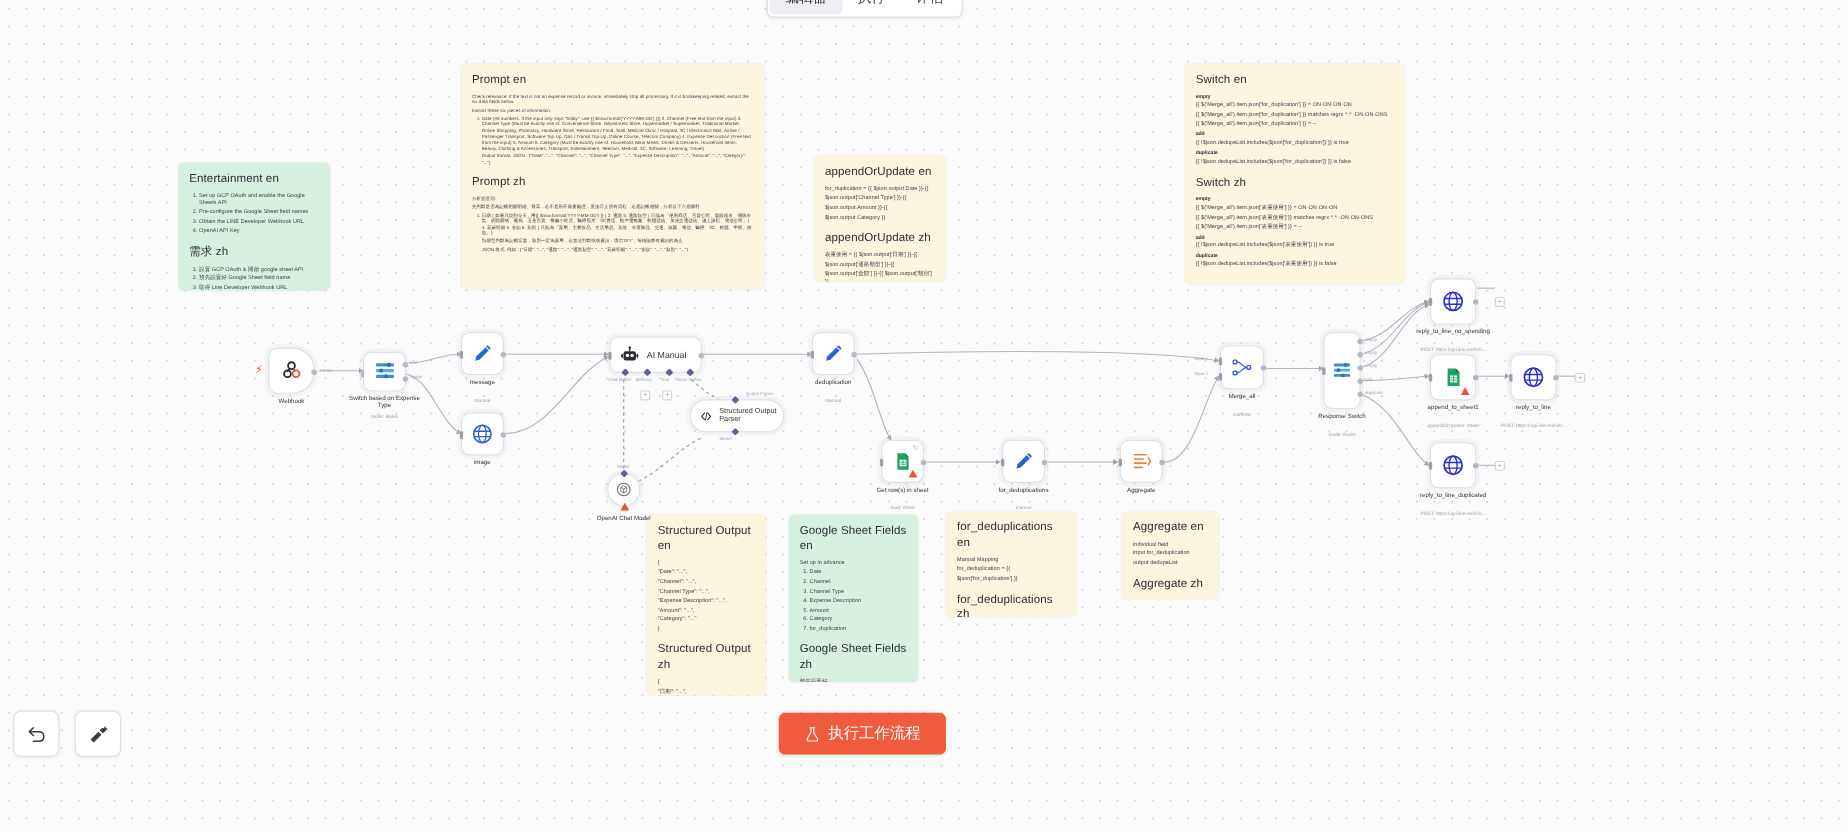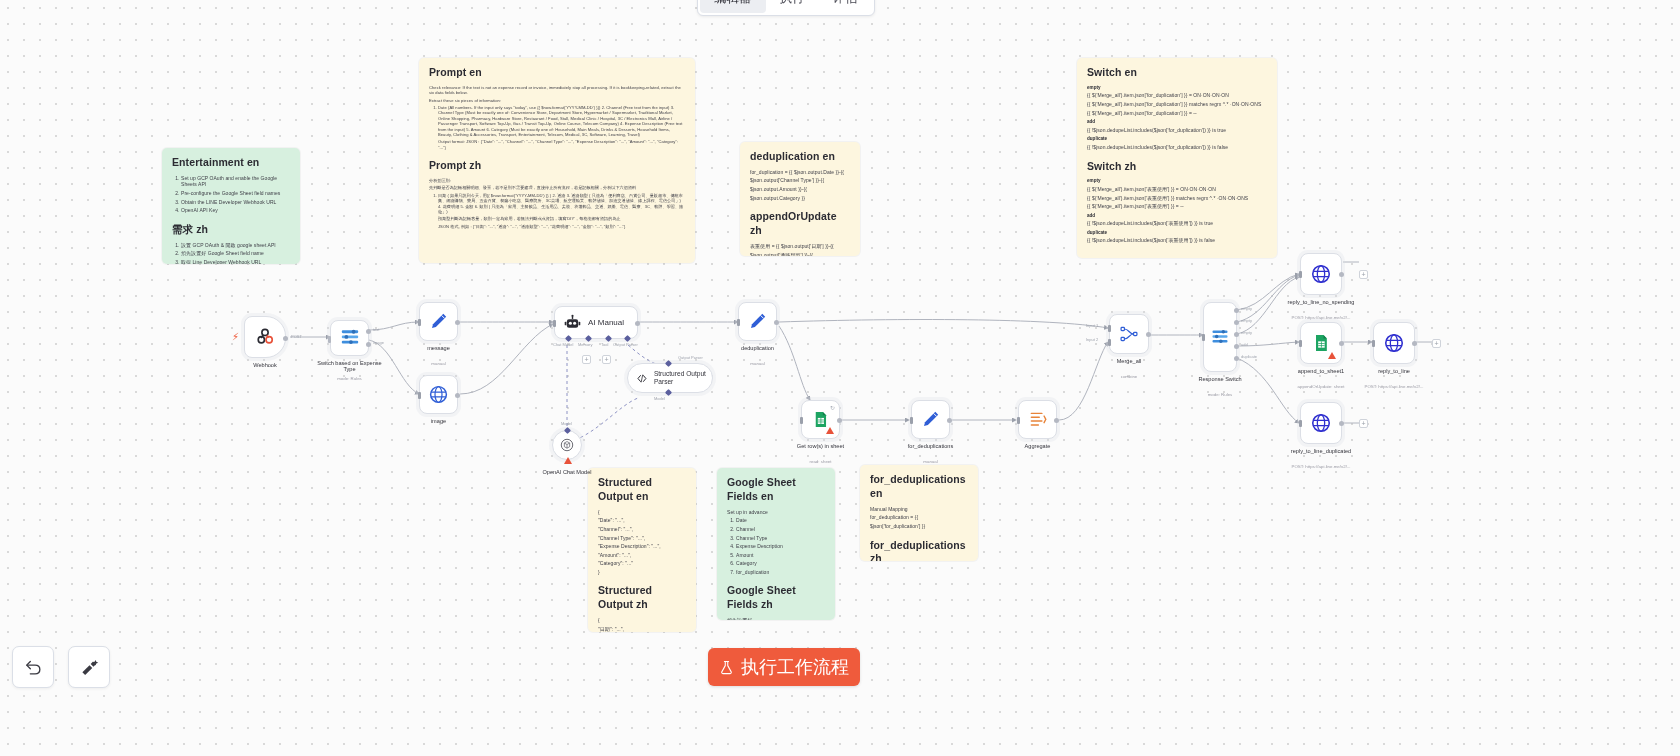--- a/index.html
+++ b/index.html
@@ -46,21 +46,21 @@
     padding: 8px 10px 10px;
     overflow: hidden;
     line-height: 1.32;
     box-shadow: 0 0 0 1px rgba(0,0,0,.035);
   }
   .note.yellow { background: #fdf6df; }
   .note.green  { background: #d7f0df; }
   .note h3 {
     margin: 0 0 5px 0;
     font-size: 10.5px;
-    font-weight: 700;
+    font-weight: 400;
     color: #2c2c33;
     letter-spacing: .1px;
   }
   .note h3.sub { margin-top: 9px; }
   .note p, .note li {
     margin: 0 0 2px 0;
     font-size: 4.1px;
     color: #3d3d46;
     letter-spacing: .05px;
   }
@@ -151,21 +151,21 @@
     display: flex; align-items: center; justify-content: center;
     box-shadow: 0 1px 3px rgba(0,0,0,.06);
   }
   .execbtn {
     position: absolute; left: 708px; top: 648px;
     width: 152px; height: 38px;
     background: #ef5b3c;
     border-radius: 6px;
     display: flex; align-items: center; justify-content: center;
     gap: 7px;
-    color: #fff; font-size: 18px;
+    color: #fff; font-size: 14px;
     box-shadow: 0 1px 3px rgba(0,0,0,.12);
   }
   svg.wires { position: absolute; inset: 0; width: 1680px; height: 756px; pointer-events: none; }
   .ic { display: block; }
 </style>
 </head>
 <body>
 
 <div id="canvas">
 
@@ -258,21 +258,21 @@
     <p>分析並區別:</p>
     <p>先判斷是否為記帳相關明細、發票，若不是則不需要處理，直接停止所有流程，若是記帳相關，分析以下六個資料</p>
     <ol>
       <li>日期 ( 如果只說到今天 , 用{{ $now.format('YYYY-MM-DD') }} ) 2. 通路 3. 通路類型 ( 只能為「便利商店、百貨公司、量販超市、傳統市集、網路購物、藥局、五金百貨、餐廳小吃店、醫療院所、3C賣場、航空運輸業、軟體儲值、加油交通儲值、線上課程、電信公司」) 4. 花費明細 5. 金額 6. 類別 ( 只能為「家用、主餐飲品、生活用品、美妝、衣著飾品、交通、娛樂、電信、醫療、3C、軟體、學習、旅遊」)</li>
     </ol>
     <p style="padding-left:9px">預期型判斷為記帳客量，類別一定為家用，若無法判斷或或資訊，填寫'DIY'，每格能都有資訊的為止</p>
     <p style="padding-left:9px">JSON 格式, 例如 : {"日期": "...", "通路": "...", "通路類型": "...", "花費明細": "...", "金額": "...", "類別": "..."}</p>
   </div>
 
   <div class="note yellow" style="left:740px; top:142px; width:120px; height:114px;">
-    <h3>deduplication en</h3>
+    <h3>appendOrUpdate en</h3>
     <p class="m5">for_duplication = {{ $json.output.Date }}-{{</p>
     <p class="m5">$json.output['Channel Type'] }}-{{</p>
     <p class="m5">$json.output.Amount }}-{{</p>
     <p class="m5">$json.output.Category }}</p>
     <h3 class="sub">appendOrUpdate zh</h3>
     <p class="m5">表重使用 = {{ $json.output['日期'] }}-{{</p>
     <p class="m5">$json.output['通路類型'] }}-{{</p>
     <p class="m5">$json.output['金額'] }}-{{ $json.output['類別'] }}</p>
   </div>
 
@@ -332,20 +332,28 @@
       <li>Expense Description</li>
       <li>Amount</li>
       <li>Category</li>
       <li>for_duplication</li>
     </ol>
     <h3 class="sub">Google Sheet Fields zh</h3>
     <p class="m5">預先設置好</p>
 
   </div>
 
+  <div class="note yellow" style="left:1020px; top:465px; width:88px; height:80px;">
+    <h3>Aggregate en</h3>
+    <p class="m5">individual field</p>
+    <p class="m5">input for_deduplication</p>
+    <p class="m5">output dedupeList</p>
+    <h3 class="sub">Aggregate zh</h3>
+
+  </div>
 
   <div class="node" style="left:244px; top:316px;">
     <div class="nbox sq" style="border-radius:8px 20px 20px 8px;">
       <span class="bolt">⚡</span>
       <svg class="ic" width="22" height="22" viewBox="0 0 24 24">
         <circle cx="8" cy="15" r="3.4" fill="none" stroke="#2b2b33" stroke-width="1.8"></circle>
         <circle cx="16.5" cy="15" r="3.4" fill="none" stroke="#e8523a" stroke-width="1.8"></circle>
         <circle cx="12" cy="7" r="3.4" fill="none" stroke="#2b2b33" stroke-width="1.8"></circle>
         <path d="M10 10 L7.5 13" stroke="#2b2b33" stroke-width="1.6" fill="none"></path>
         <path d="M14.2 10 L16 12.5" stroke="#e8523a" stroke-width="1.6" fill="none"></path>

